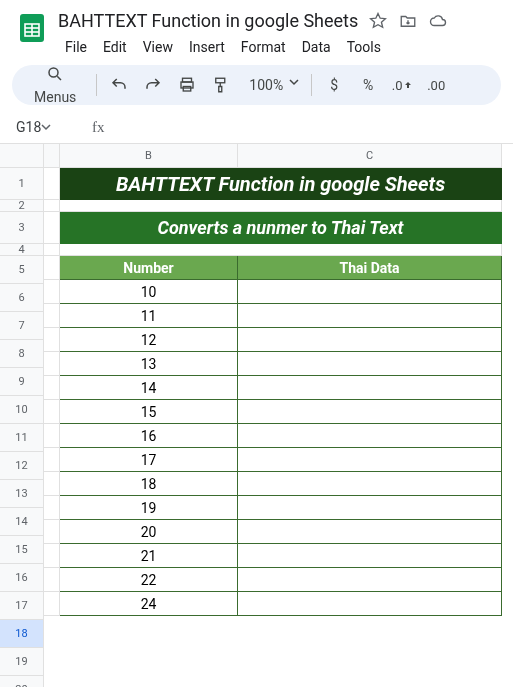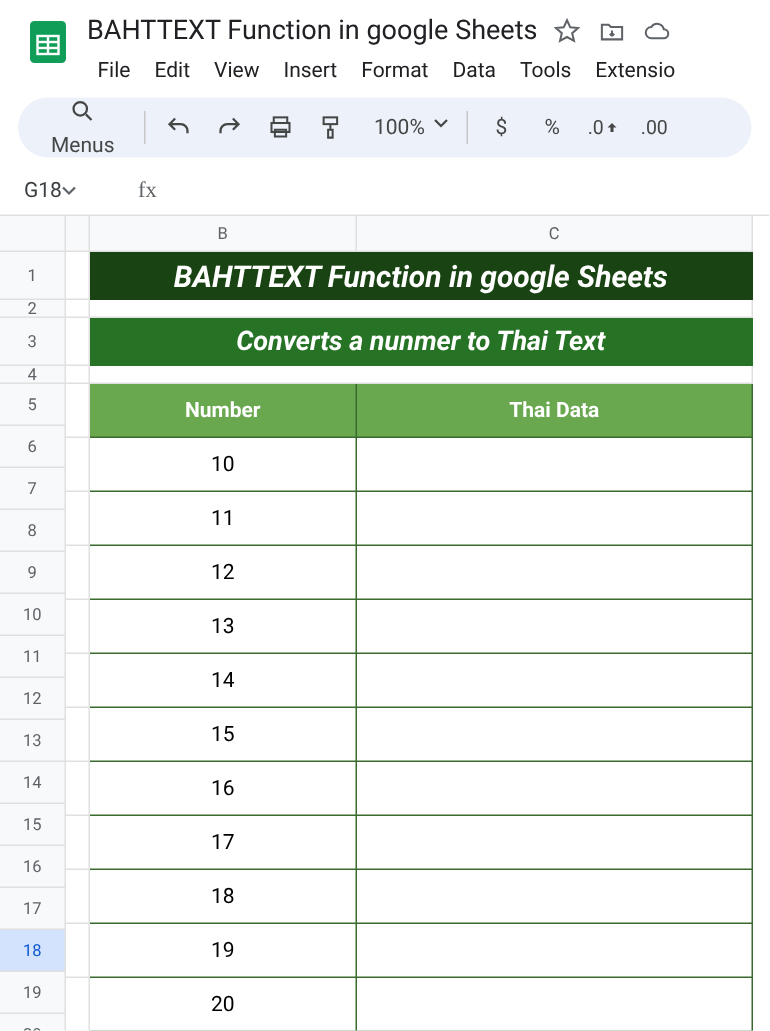--- a/index.html
+++ b/index.html
@@ -30,21 +30,21 @@
 .row-h.tall { height:32px; }
 .row-h.tiny { height:12px; }
 .row-h.sel { background:#d3e3fd; color:#0b57d0; }
 .cols { flex:1; }
 .col-hdrs { display:flex; height:24px; }
 .col-h { background:#f8f9fa; border-right:1px solid #e0e0e0; border-bottom:1px solid #e0e0e0; display:flex; align-items:center; justify-content:center; font-size:11px; color:#5f6368; }
 .col-a { width:16px; }
 .col-b { width:178px; }
 .col-c { width:264px; }
 .data-row { display:flex; }
-.cell { border-right:1px solid #e0e0e0; border-bottom:1px solid #e0e0e0; height:36px; display:flex; align-items:center; justify-content:center; font-size:14px; }
+.cell { border-right:1px solid #e0e0e0; border-bottom:1px solid #e0e0e0; height:24px; display:flex; align-items:center; justify-content:center; font-size:14px; }
 .cell.tall { height:32px; }
 .cell.tiny { height:12px; }
 .title-cell { background:#1a4314; color:#fff; font-weight:bold; font-size:20px; border-color:#1a4314; font-style:italic; }
 .sub-cell { background:#267326; color:#fff; font-weight:bold; font-size:18px; border-color:#267326; font-style:italic; }
 .hdr-cell { background:#6aa84f; color:#fff; font-weight:bold; font-size:14px; border-color:#3a6b2e; }
 .dcell { border-color:#3a6b2e; color:#000; }
 .merged { width:442px; }
 svg { display:block; }
 </style>
 </head>
@@ -81,21 +81,20 @@
         </span>
     </div>
     <div class="menu-row">
       <span class="menu-item">File</span>
       <span class="menu-item">Edit</span>
       <span class="menu-item">View</span>
       <span class="menu-item">Insert</span>
       <span class="menu-item">Format</span>
       <span class="menu-item">Data</span>
       <span class="menu-item">Tools</span>
-      <span class="menu-item">Extensio</span>
     </div>
   </div>
 </div>
 
 <div class="toolbar">
   <div class="tb-search">
     <svg width="18" height="18" viewBox="0 0 24 24">
         <circle cx="10" cy="10" r="6" fill="none" stroke="#444746" stroke-width="2"></circle>
         <line x1="15" y1="15" x2="20" y2="20" stroke="#444746" stroke-width="2"></line>
       </svg>

